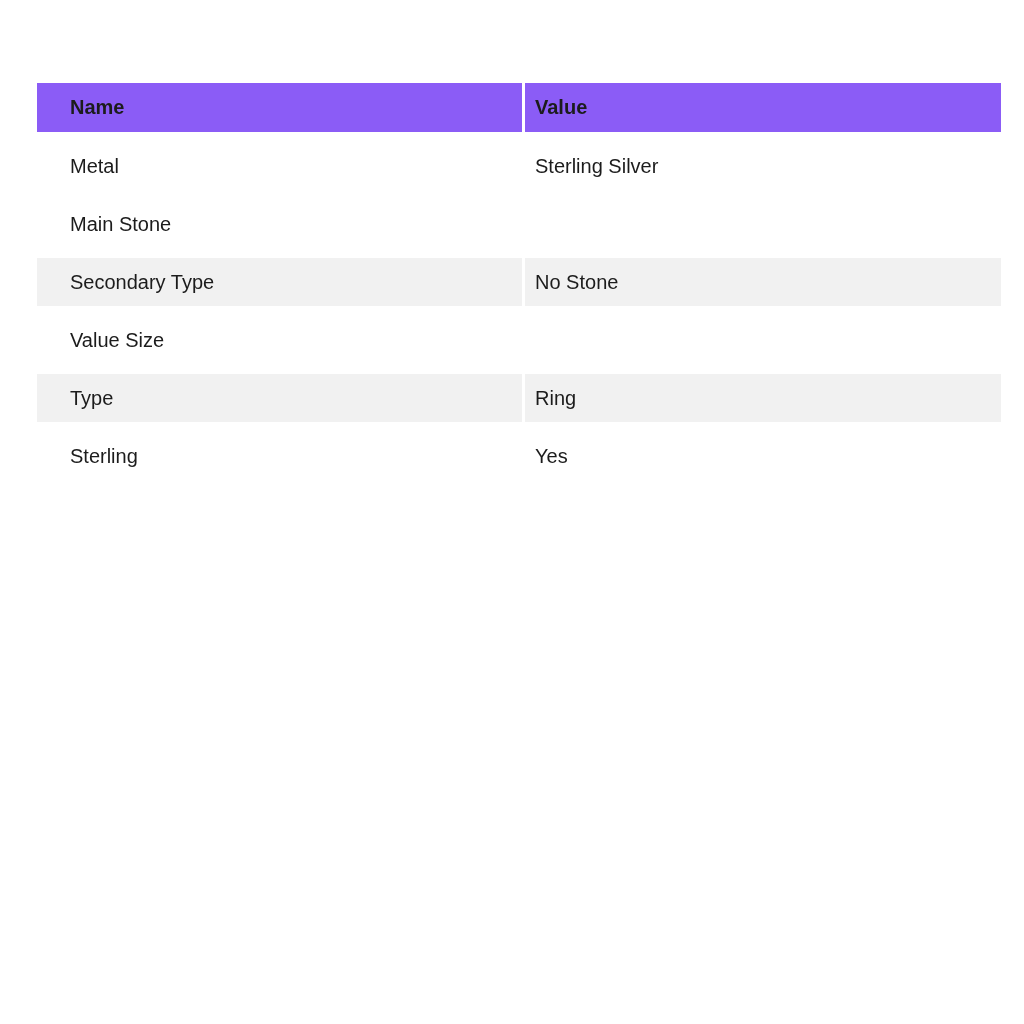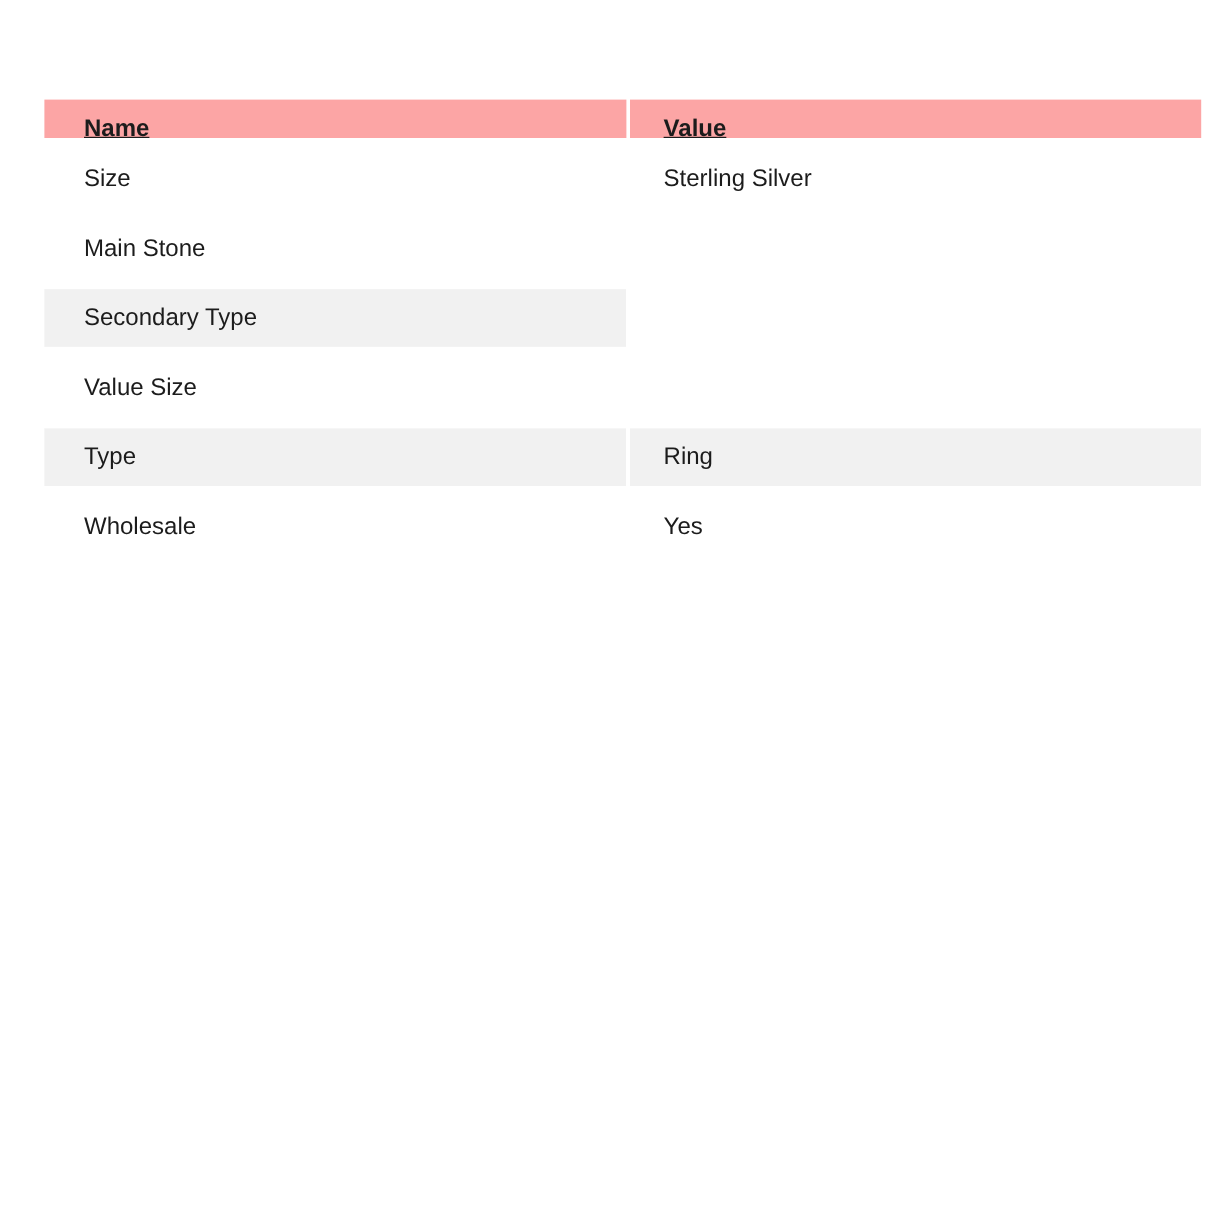--- a/index.html
+++ b/index.html
@@ -24,25 +24,24 @@
   .row {
     display: flex;
     gap: 3px; 
   }
 
   .header-row {
     margin-bottom: 5px;
   }
 
   .header-row .cell {
-    background: #fca5a5;
-    height: 32px;
+    background: #8b5cf6;
+    height: 49px;
     line-height: 49px;
     font-weight: 600;
-    text-decoration: underline;
   }
 
   .data-row .cell {
     height: 58px;
     line-height: 58px;
     background: #ffffff;
   }
 
   .data-row.striped .cell {
     background: #f1f1f1;
@@ -55,61 +54,62 @@
 
   .name-cell {
     width: 485px;
     padding-left: 33px;
     box-sizing: border-box;
     flex: 0 0 auto;
   }
 
   .value-cell {
     flex: 1 1 auto;
-    padding-left: 28px;
+    padding-left: 10px;
     box-sizing: border-box;
   }
 
   .cell {
     white-space: nowrap;
     overflow: hidden;
   }
 </style>
 </head>
 <body>
 
 <div class="spec-table">
   <div class="row header-row">
     <div class="cell name-cell">Name</div>
     <div class="cell value-cell">Value</div>
   </div>
   <div id="table-body">
   <div class="row data-row">
-    <div class="cell name-cell">Size</div>
+    <div class="cell name-cell">Metal</div>
     <div class="cell value-cell">Sterling Silver</div>
   </div>
 
   <div class="row data-row striped">
   </div>
 
   <div class="row data-row">
     <div class="cell name-cell">Main Stone</div>
   </div>
 
   <div class="row data-row striped">
     <div class="cell name-cell">Secondary Type</div>
+    <div class="cell value-cell">No Stone</div>
   </div>
 
   <div class="row data-row">
     <div class="cell name-cell">Value Size</div>
   </div>
 
   <div class="row data-row striped">
     <div class="cell name-cell">Type</div>
     <div class="cell value-cell">Ring</div>
   </div>
 
   <div class="row data-row">
-    <div class="cell name-cell">Wholesale</div>
+    <div class="cell name-cell">Sterling</div>
     <div class="cell value-cell">Yes</div>
   </div>
 </div>
 </div>
 
 </body></html>

